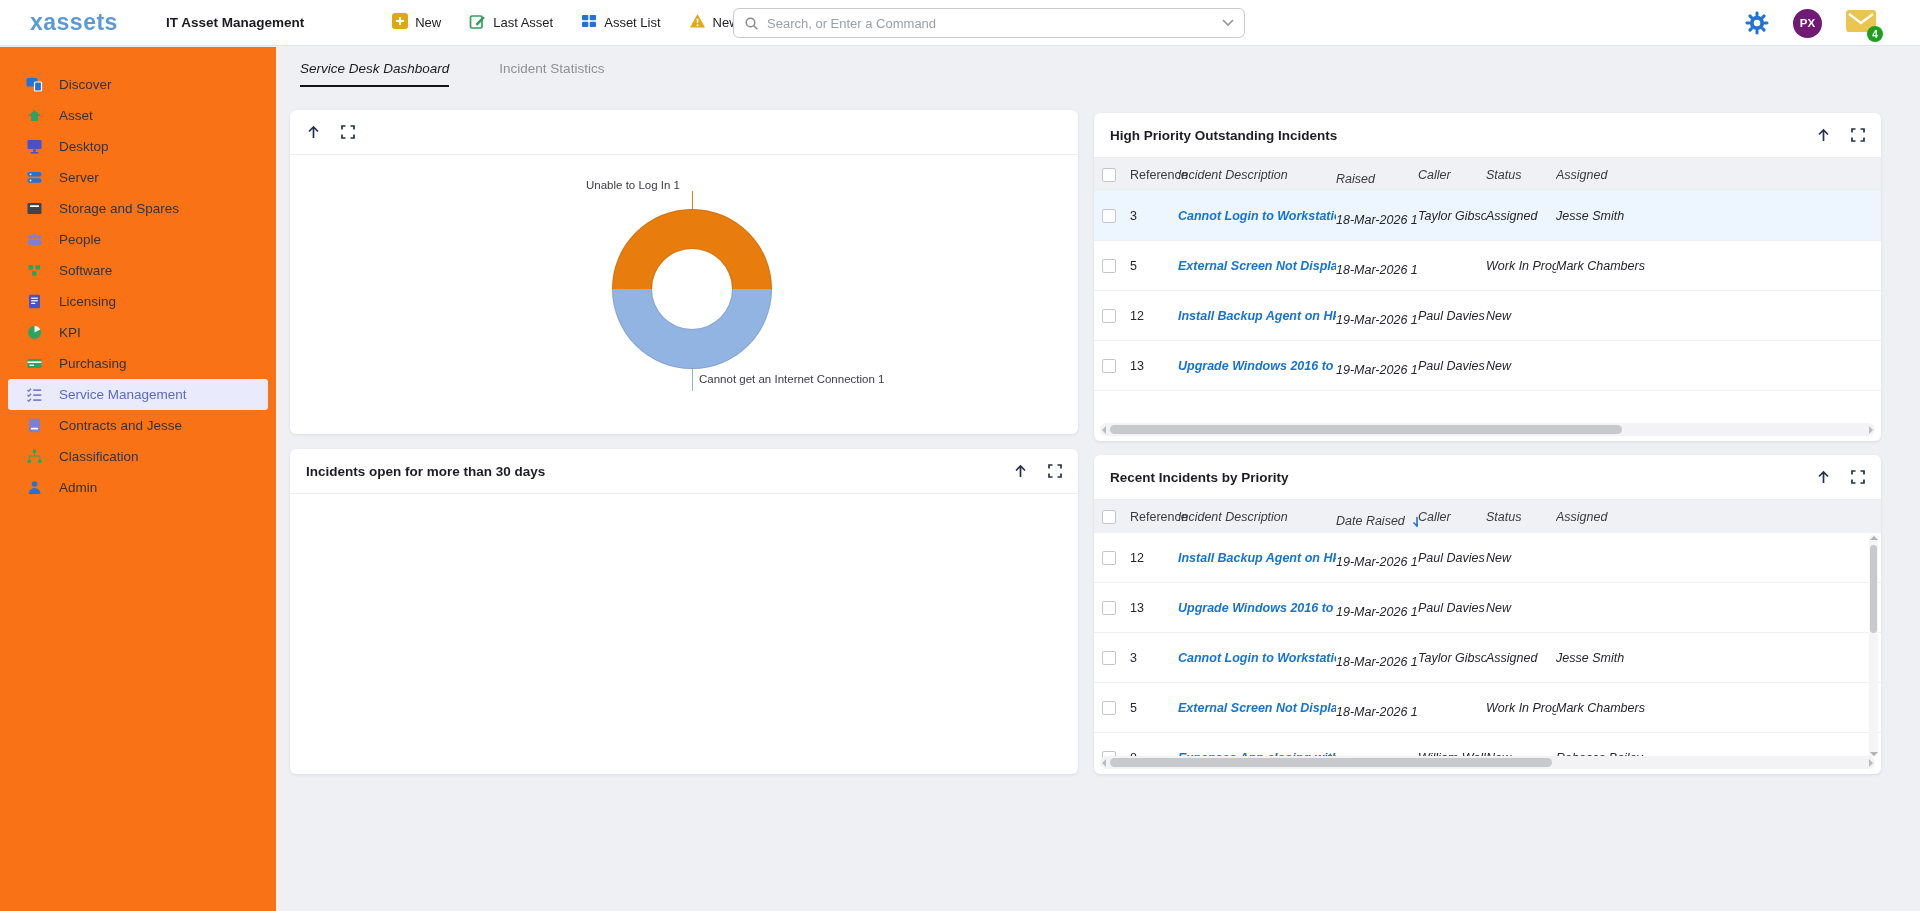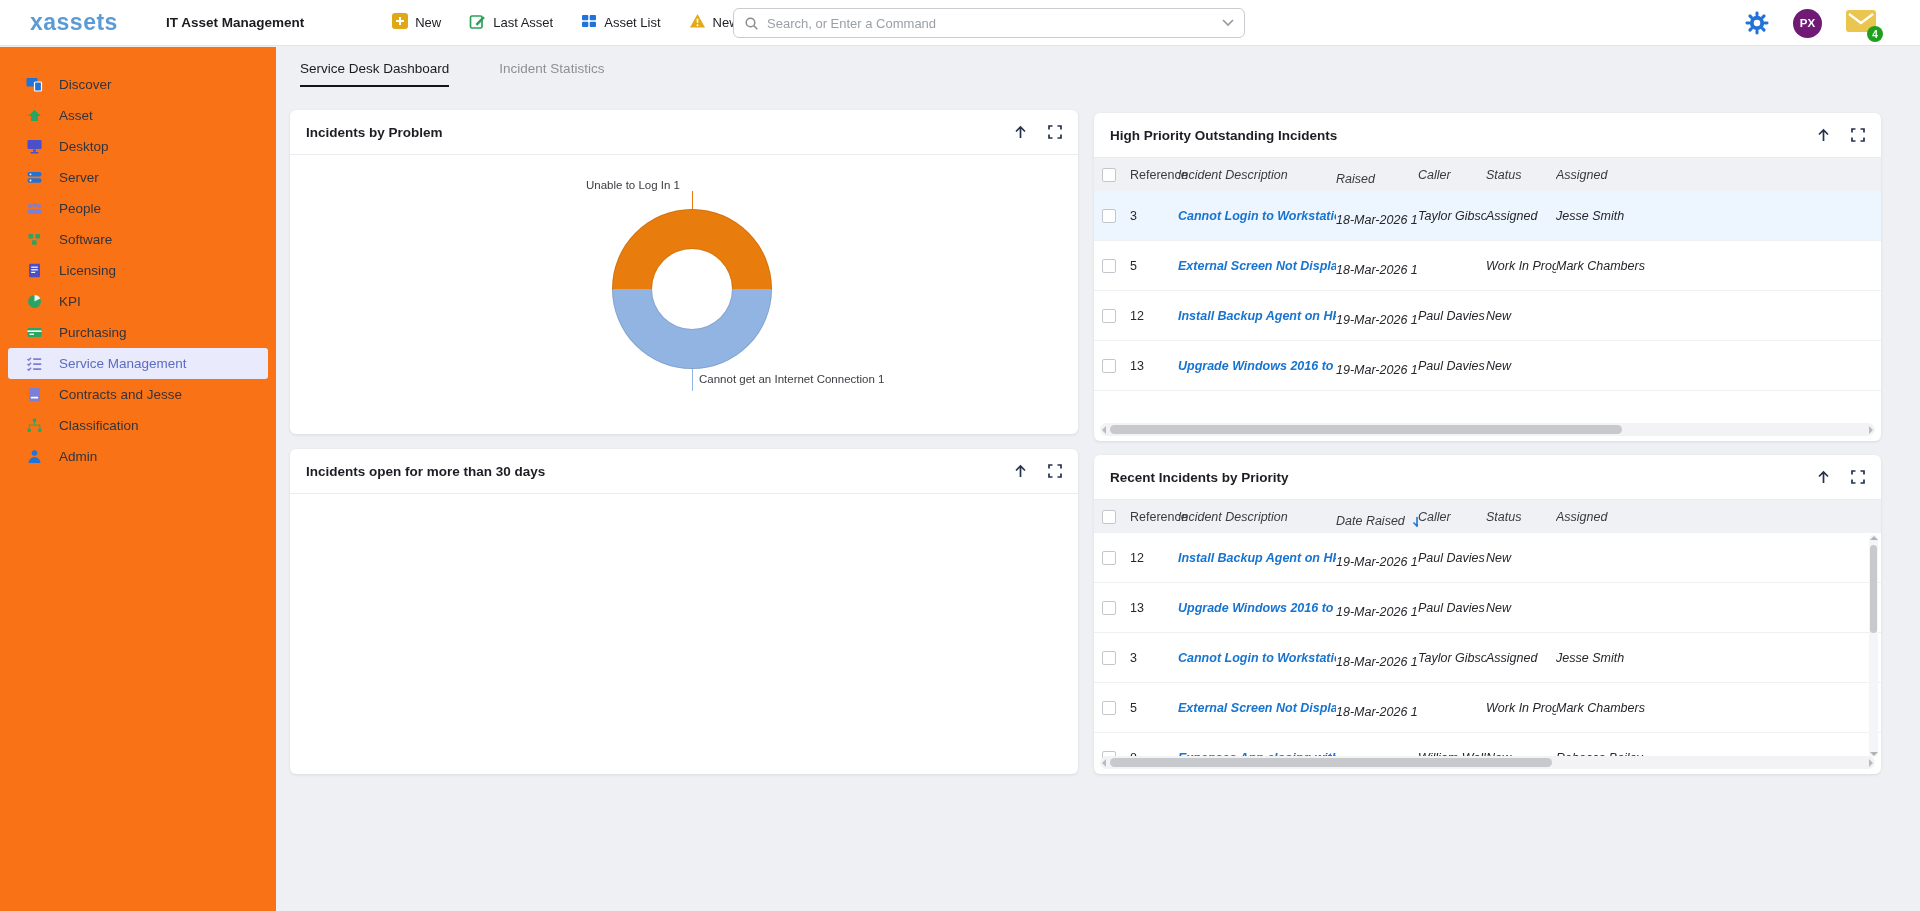--- a/index.html
+++ b/index.html
@@ -29,21 +29,21 @@
   .sidebar { position:absolute; left:0; top:47px; width:276px; bottom:0; background:#f97316; padding-top:22px; }
   .side-item { height:31px; margin:0 8px; padding-left:18px; display:flex; align-items:center; gap:16px;
     font-size:13.5px; color:#33333a; border-radius:3px; cursor:pointer; }
   .side-item.selected { background:#e9eafb; color:#5b6cc0; }
   .si { width:17px; height:17px; flex:0 0 17px; }
 
   
   .content { position:absolute; left:276px; top:47px; right:0; bottom:0; }
   .tabs { display:flex; gap:50px; margin:14px 0 0 24px; }
   .tab { font-size:13.5px; color:#8f9096; padding-bottom:9px; cursor:pointer; }
-  .tab.active { color:#1b1b1f; border-bottom:2px solid #151518; }
+  .tab.active { color:#1b1b1f; border-bottom:2px solid #151518;font-style:italic; }
 
   .panel { position:absolute; background:#fff; border-radius:6px; box-shadow:0 1px 3px rgba(30,35,60,.10); }
   .p-chart  { left:14px;  top:63px;  width:788px; height:324px; }
   .p-empty  { left:14px;  top:402px; width:788px; height:325px; }
   .p-hp     { left:818px; top:66px;  width:787px; height:328px; }
   .p-rc     { left:818px; top:408px; width:787px; height:319px; }
   .panel-header { height:45px; display:flex; align-items:center; padding:0 16px; border-bottom:1px solid #ececf0; }
   .panel-title { flex:1; font-size:13.5px; font-weight:700; color:#1d1d24; }
   .panel-actions { display:flex; gap:20px; align-items:center; }
   .pa-btn { cursor:pointer; display:flex; align-items:center; }
@@ -226,20 +226,27 @@
     <span class="si"><svg width="17" height="17">
           <rect x="1.5" y="3" width="14" height="4.6" rx="2" fill="#2273d8"></rect>
           <rect x="1.5" y="9.2" width="14" height="4.6" rx="2" fill="#2273d8"></rect>
           <circle cx="4.5" cy="5.3" r="0.9" fill="#fff"></circle>
           <circle cx="4.5" cy="11.5" r="0.9" fill="#fff"></circle>
         </svg></span>
     <span>Server</span>
   </div>
   <div class="side-item">
     <span class="si"><svg width="17" height="17">
+          <rect x="1.5" y="3" width="14" height="11" rx="1.2" fill="#3f4350"></rect>
+          <rect x="4" y="5.2" width="9" height="1.8" rx="0.5" fill="#fff"></rect>
+        </svg></span>
+    <span>Storage and Spares</span>
+  </div>
+  <div class="side-item">
+    <span class="si"><svg width="17" height="17">
           <g fill="#7b7fd6">
             <circle cx="4" cy="6" r="2"></circle>
             <circle cx="8.5" cy="5.2" r="2.3"></circle>
             <circle cx="13" cy="6" r="2"></circle>
             <rect x="1.5" y="9" width="14" height="5" rx="2.5"></rect>
           </g>
         </svg></span>
     <span>People</span>
   </div>
   <div class="side-item">
@@ -323,21 +330,20 @@
 
 <div class="content">
 
   <div class="tabs">
     <div class="tab active">Service Desk Dashboard</div>
     <div class="tab">Incident Statistics</div>
   </div>
 
   <div class="panel p-chart">
     <div class="panel-header">
-      <div class="panel-title">Incidents by Problem</div>
       <div class="panel-actions">
         <span class="pa-btn">
             <svg width="15" height="15">
               <path d="M7.5 13 V2 M3 6.5 L7.5 2 L12 6.5" fill="none" stroke="#24324e" stroke-width="1.7"></path>
             </svg>
           </span>
         <span class="pa-btn">
             <svg width="14" height="14">
               <g fill="none" stroke="#24324e" stroke-width="1.7">
                 <path d="M1 4.5 V1 H4.5"></path>

